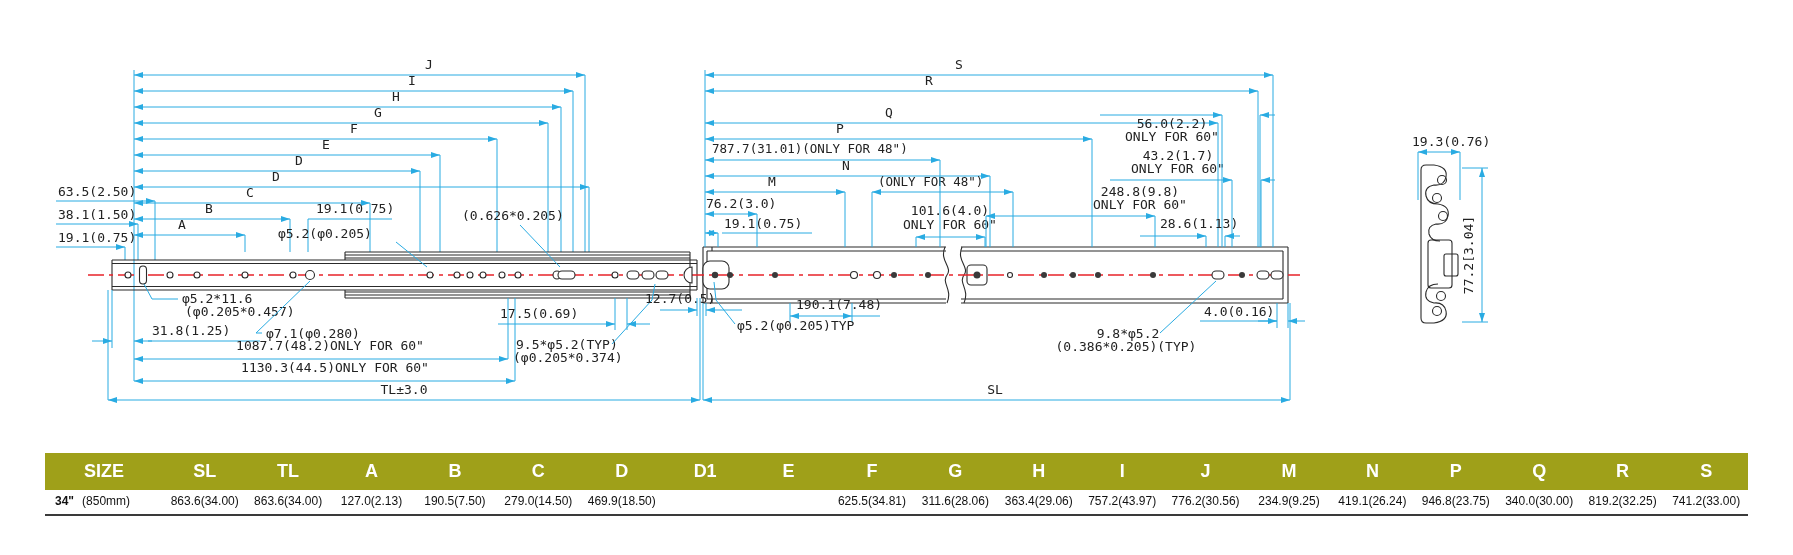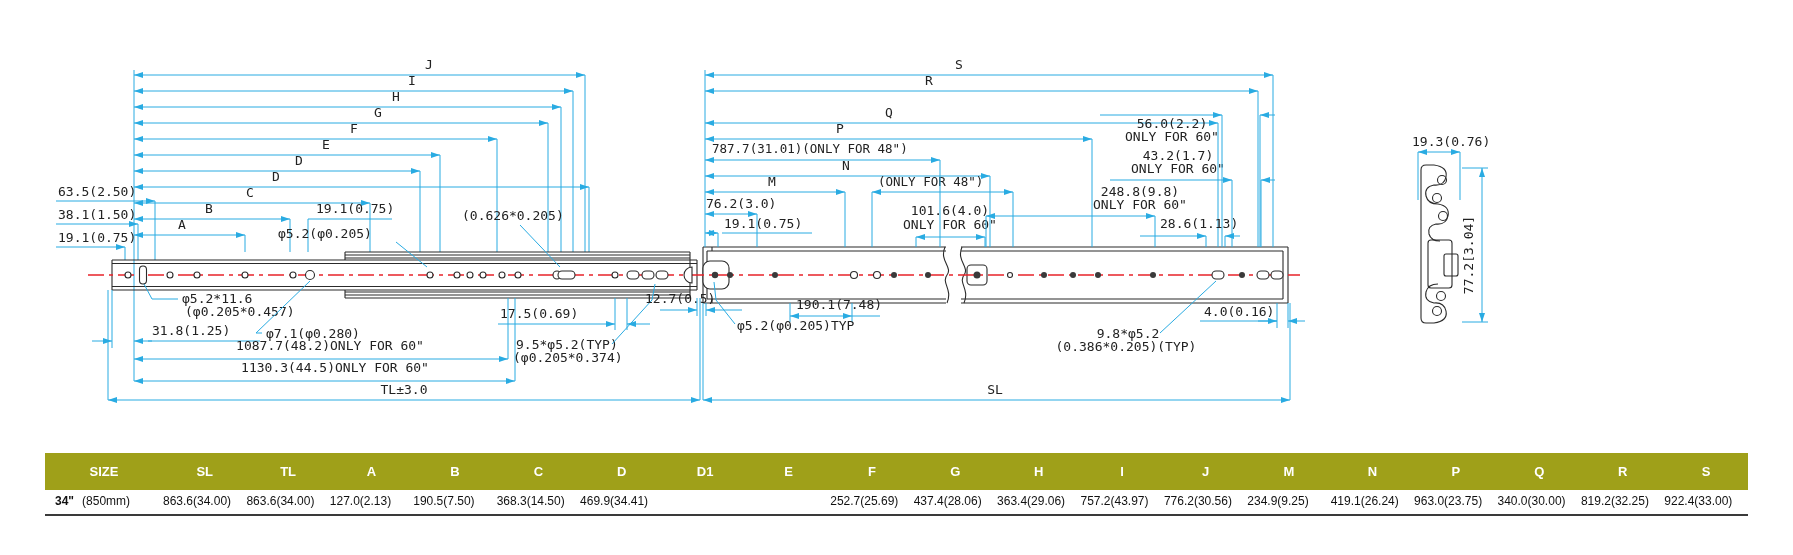--- a/index.html
+++ b/index.html
@@ -6,22 +6,22 @@
   .wrap{width:1793px;height:555px;position:relative;font-family:"Liberation Sans",sans-serif;}
   svg text{font-family:"DejaVu Sans Mono",monospace;font-size:13px;fill:#222;}
   svg text.sm{font-size:12.5px;}
   .d{stroke:#29abe2;stroke-width:1;fill:none;}
   .k{stroke:#2b2b2b;stroke-width:1.1;fill:none;}
   .kf{stroke:#2b2b2b;stroke-width:1.1;fill:#fff;}
   .hole{stroke:#2b2b2b;stroke-width:1.1;fill:#fff;}
   .dot{fill:#3a3a3a;stroke:none;}
   .cl{stroke:#e8232a;stroke-width:1.3;fill:none;stroke-dasharray:16 5 4 5;}
   table.spec{border-collapse:collapse;table-layout:fixed;width:1703px;margin:0 45px;}
-  table.spec th{background:#9fa019;color:#fff;font-size:13px;font-weight:bold;height:37px;text-align:center;padding:0;}
-  table.spec td{font-size:12px;color:#111;height:20px;text-align:left;padding:1px 0 3px 0;white-space:nowrap;border-bottom:2px solid #3a3a3a;}
+  table.spec th{background:#9fa019;color:#fff;font-size:18px;font-weight:bold;height:37px;text-align:center;padding:0;}
+  table.spec td{font-size:12px;color:#111;height:20px;text-align:center;padding:1px 0 3px 0;white-space:nowrap;border-bottom:2px solid #3a3a3a;}
   table.spec td.size{text-align:left;padding-left:10px;}
   td.size b{font-weight:bold;margin-right:8px;}
   .tblzone{position:absolute;left:0;top:453px;width:1793px;}
   .drawzone{position:absolute;left:0;top:0;}
 </style>
 </head>
 <body>
 
 <div class="wrap">
 <div class="drawzone">
@@ -354,32 +354,32 @@
         <th>S</th>
       </tr>
     </thead>
     <tbody>
       <tr>
         <td class="size"><b>34"</b><span>(850mm)</span></td>
         <td>863.6(34.00)</td>
         <td>863.6(34.00)</td>
         <td>127.0(2.13)</td>
         <td>190.5(7.50)</td>
-        <td>368.3(14.50)</td>
-        <td>469.9(34.41)</td>
+        <td>279.0(14.50)</td>
+        <td>469.9(18.50)</td>
         <td></td>
         <td></td>
-        <td>252.7(25.69)</td>
-        <td>437.4(28.06)</td>
+        <td>625.5(34.81)</td>
+        <td>311.6(28.06)</td>
         <td>363.4(29.06)</td>
         <td>757.2(43.97)</td>
         <td>776.2(30.56)</td>
         <td>234.9(9.25)</td>
         <td>419.1(26.24)</td>
-        <td>963.0(23.75)</td>
+        <td>946.8(23.75)</td>
         <td>340.0(30.00)</td>
         <td>819.2(32.25)</td>
-        <td>922.4(33.00)</td>
+        <td>741.2(33.00)</td>
       </tr>
     </tbody>
   </table>
 </div>
 </div>
 
 </body></html>

